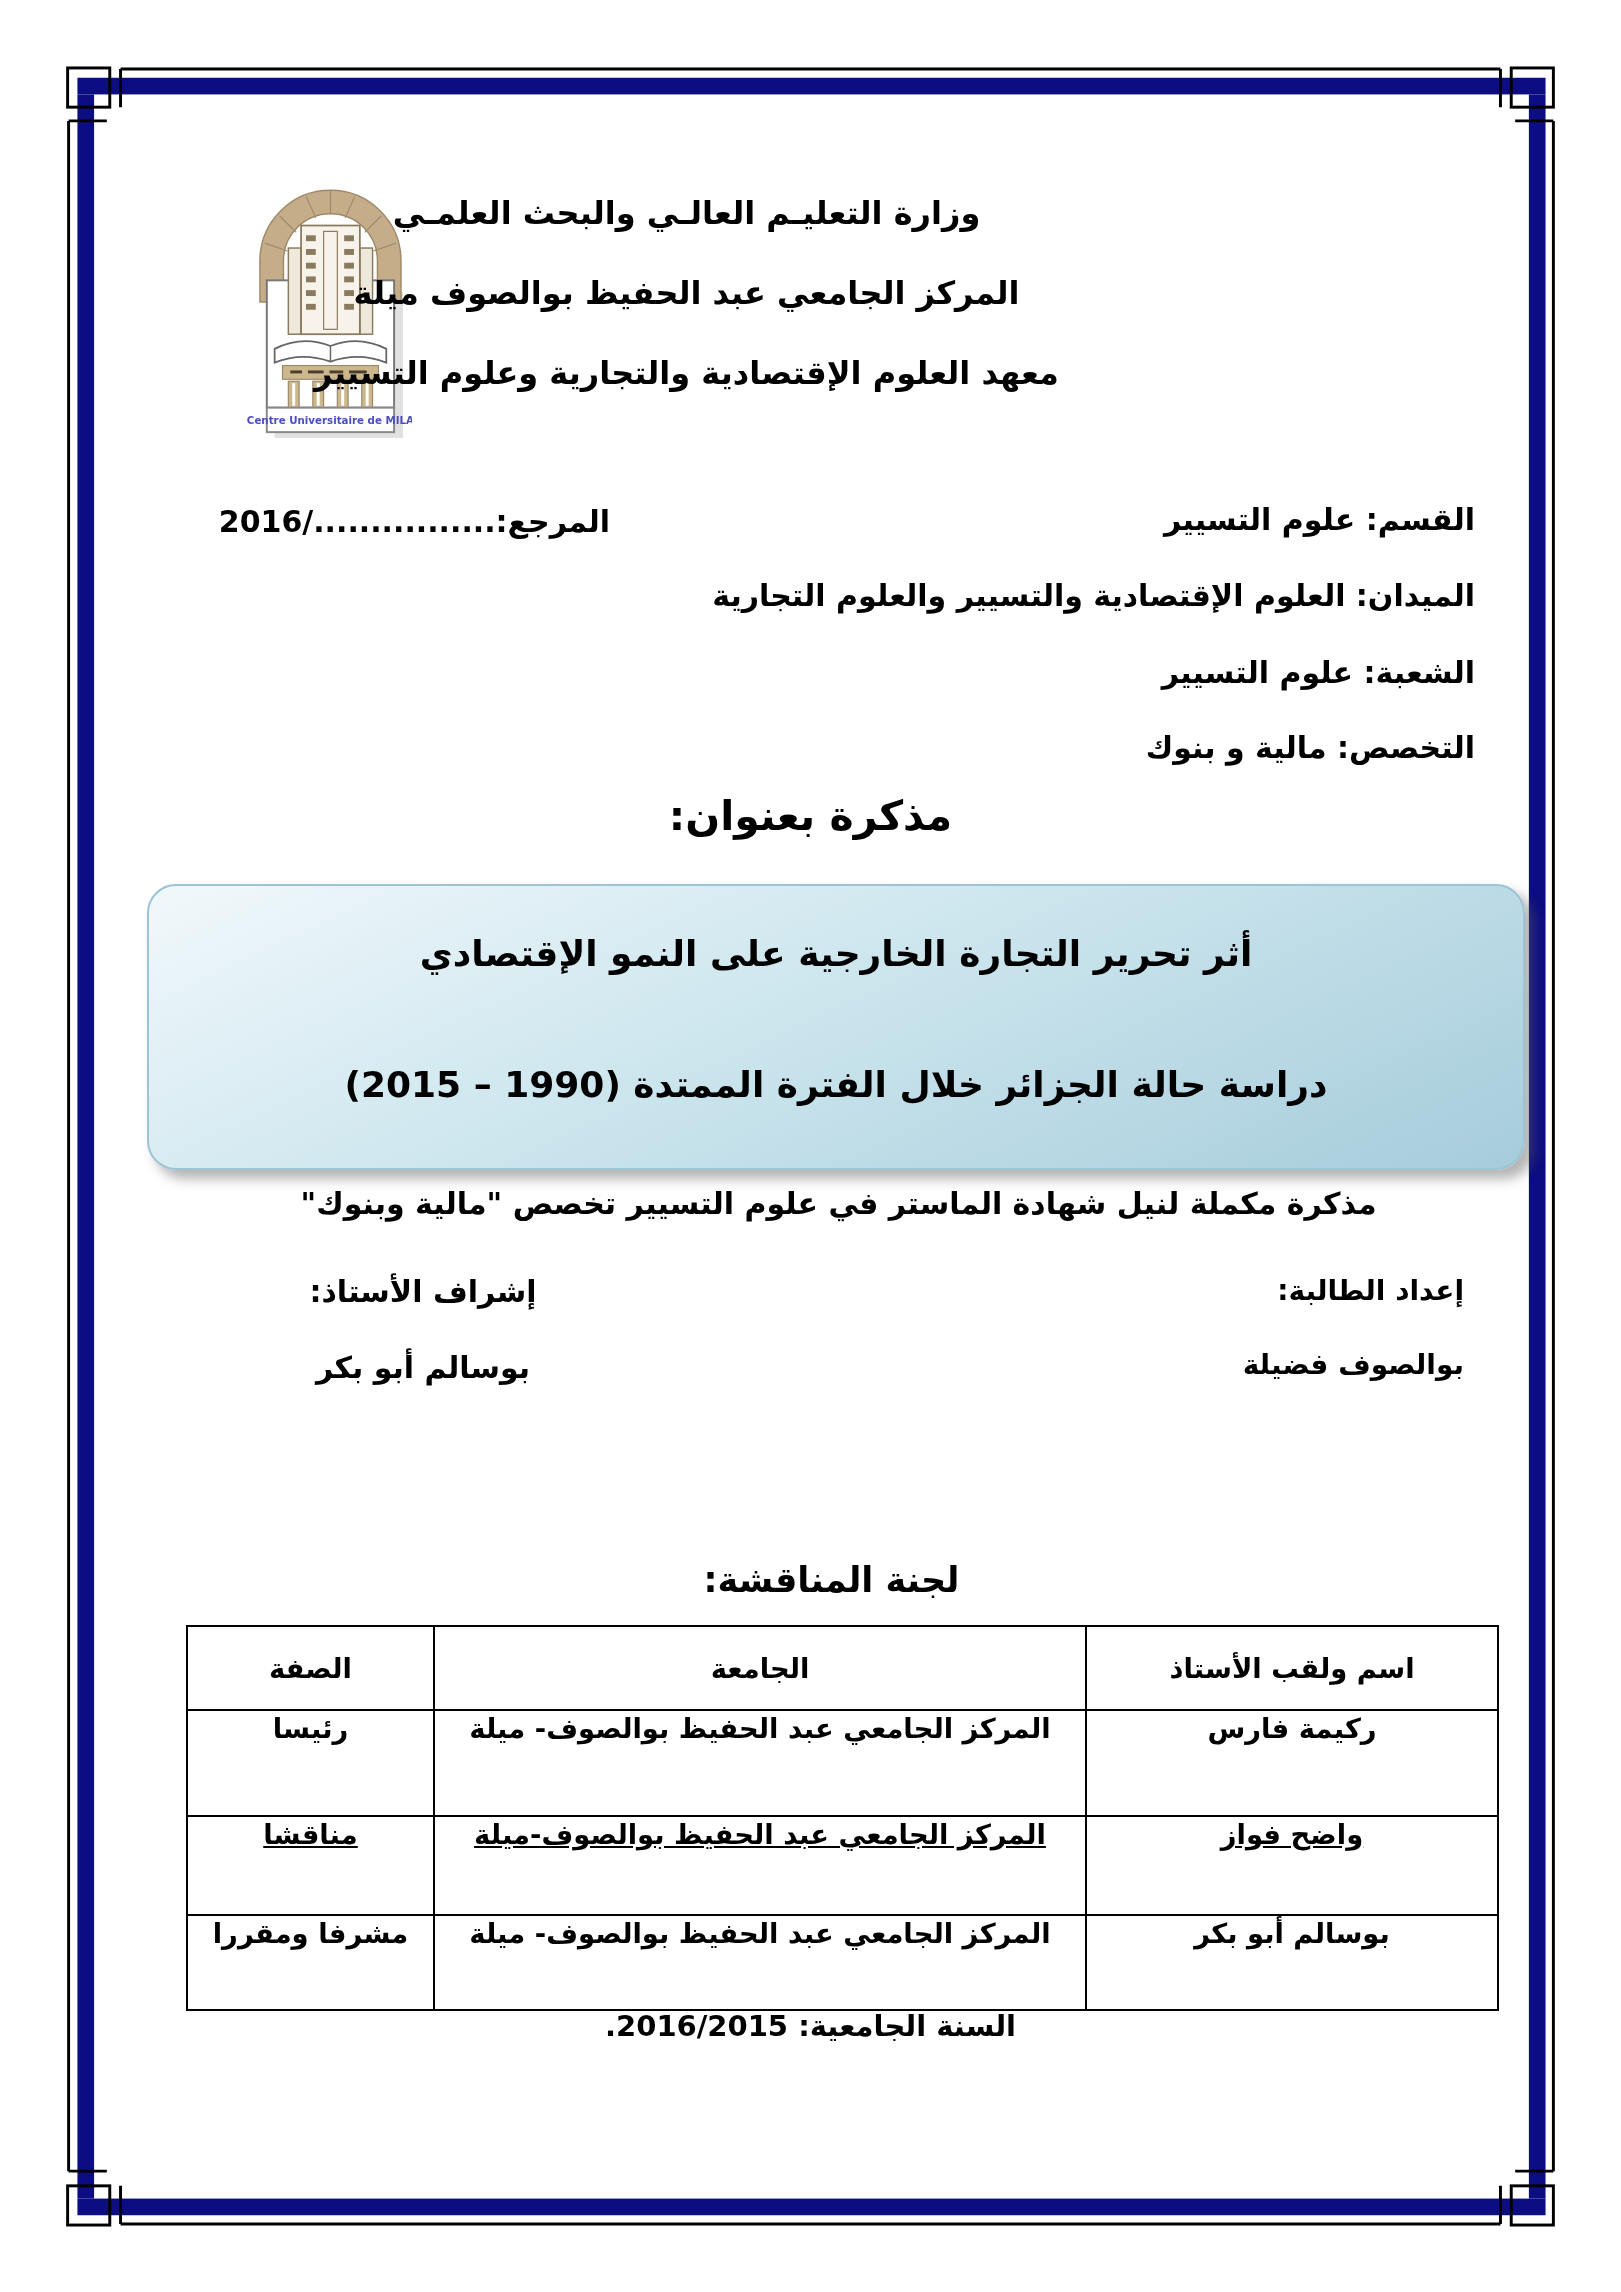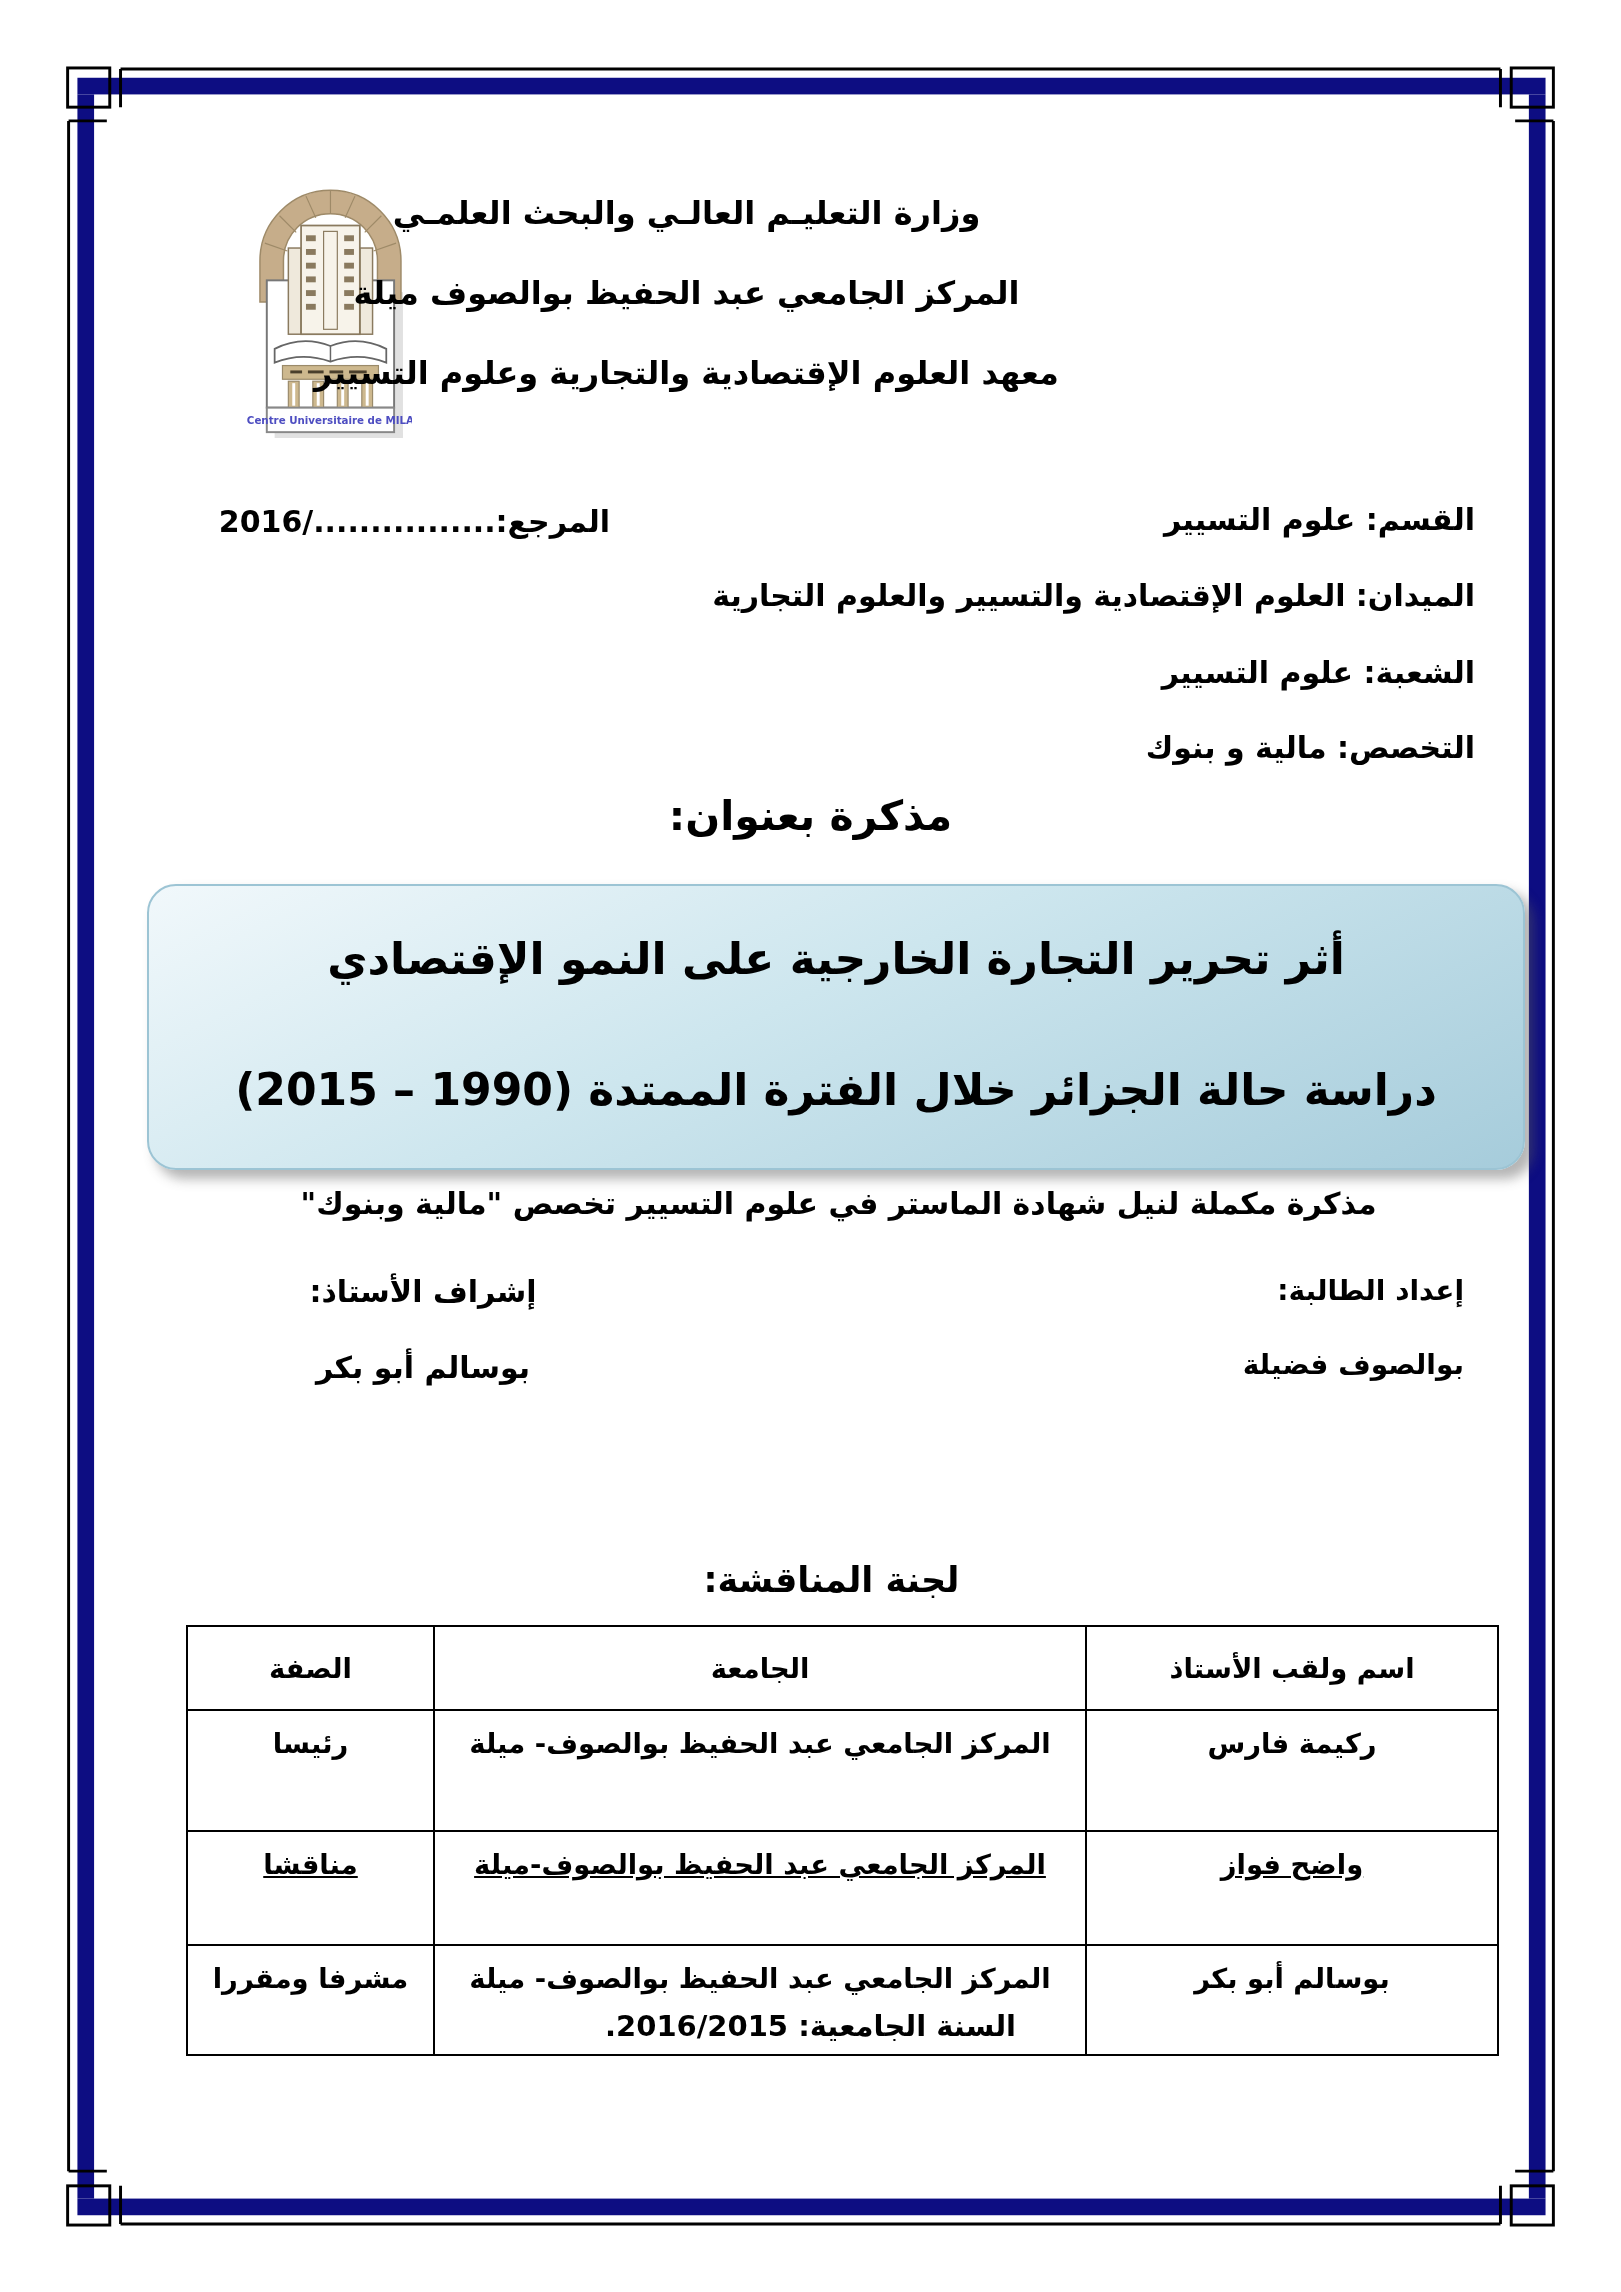--- a/index.html
+++ b/index.html
@@ -29,21 +29,21 @@
   #memo-label{left:0;top:792px;width:100%;text-align:center;font-size:41px;z-index:3;}
   
   #title-box{
     left:147px;top:884px;width:1374px;height:282px;
     border-radius:29px;
     background:linear-gradient(155deg,#f1f8fb 0%,#cde6ee 45%,#a6ccdb 100%);
     border:2px solid #9cc4d4;
     box-shadow:8.8px 8.8px 11.8px rgba(90,90,90,.45);
     z-index:2;
   }
-  .title-line{position:absolute;left:0;width:100%;text-align:center;font-size:44px;}
+  .title-line{position:absolute;left:0;width:100%;text-align:center;font-size:36px;}
   #title-line1{top:47px;}
   #title-line2{top:178px;}
   
   #subtitle{left:0;top:1186px;width:100%;text-align:center;font-size:30px;z-index:3;padding-left:28px;}
   
   #prepared{right:157px;top:1274px;text-align:right;font-size:28px;z-index:3;}
   #supervision{left:276px;top:1274px;width:294px;text-align:center;font-size:30px;z-index:3;}
   .person-name{margin-top:41px;}
   
   #committee-heading{left:0;top:1560px;width:100%;text-align:center;font-size:35px;z-index:3;margin-left:21px;}
@@ -51,21 +51,21 @@
     left:186px;top:1625px;z-index:3;
   }
   #committee-table table{
     border-collapse:collapse;width:1310px;table-layout:fixed;
     font-size:27.4px;font-weight:bold;
   }
   #committee-table th,#committee-table td{
     border:2.9px solid #000;text-align:center;
   }
   #committee-table th{height:80px;vertical-align:middle;}
-  #committee-table td{vertical-align:top;padding-top:17px;}
+  #committee-table td{vertical-align:top;padding-top:2px;}
   #committee-table tr.r1 td{height:101px;}
   #committee-table tr.r2 td{height:94px;text-decoration:underline;}
   #committee-table tr.r3 td{height:90px;}
   col.c-name{width:412px;} col.c-univ{width:652px;} col.c-role{width:247px;}
   
   #footer-line{left:0;top:2009px;width:100%;text-align:center;font-size:29px;z-index:3;}
 </style>
 </head>
 <body>
 

